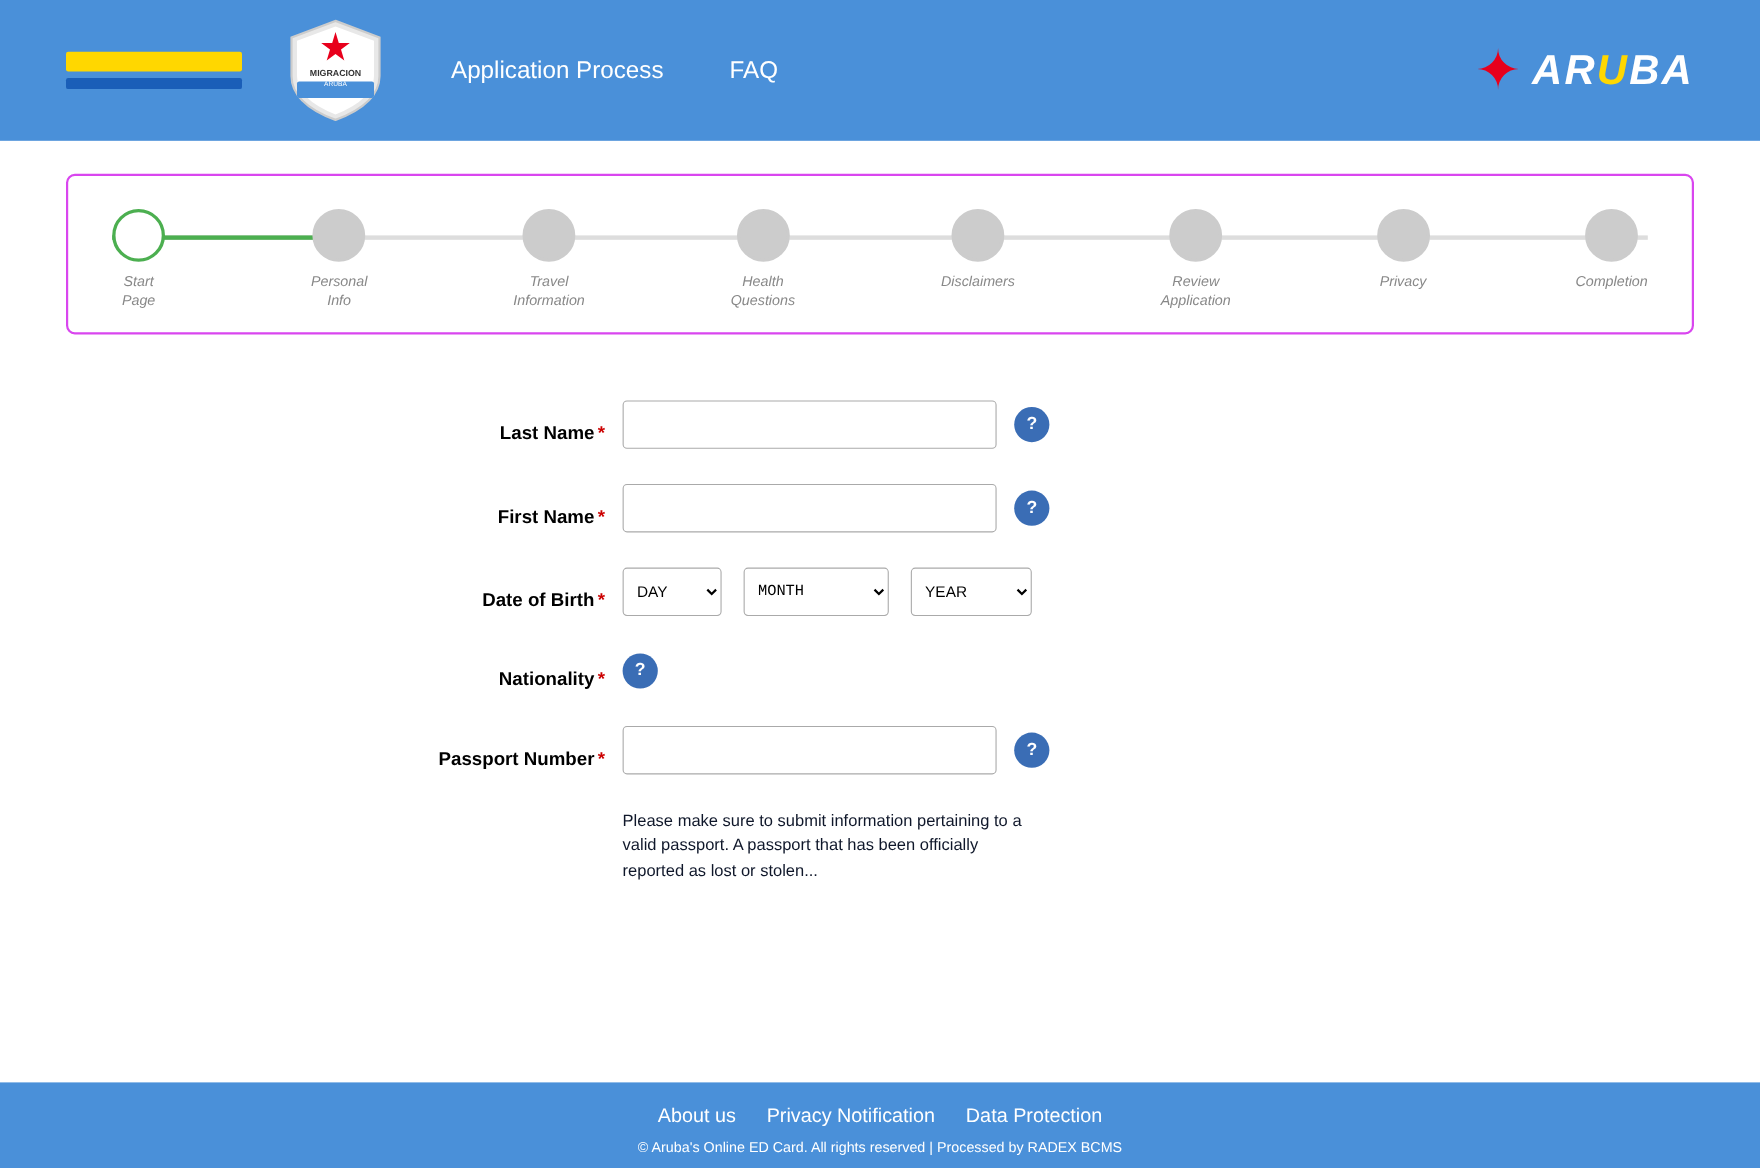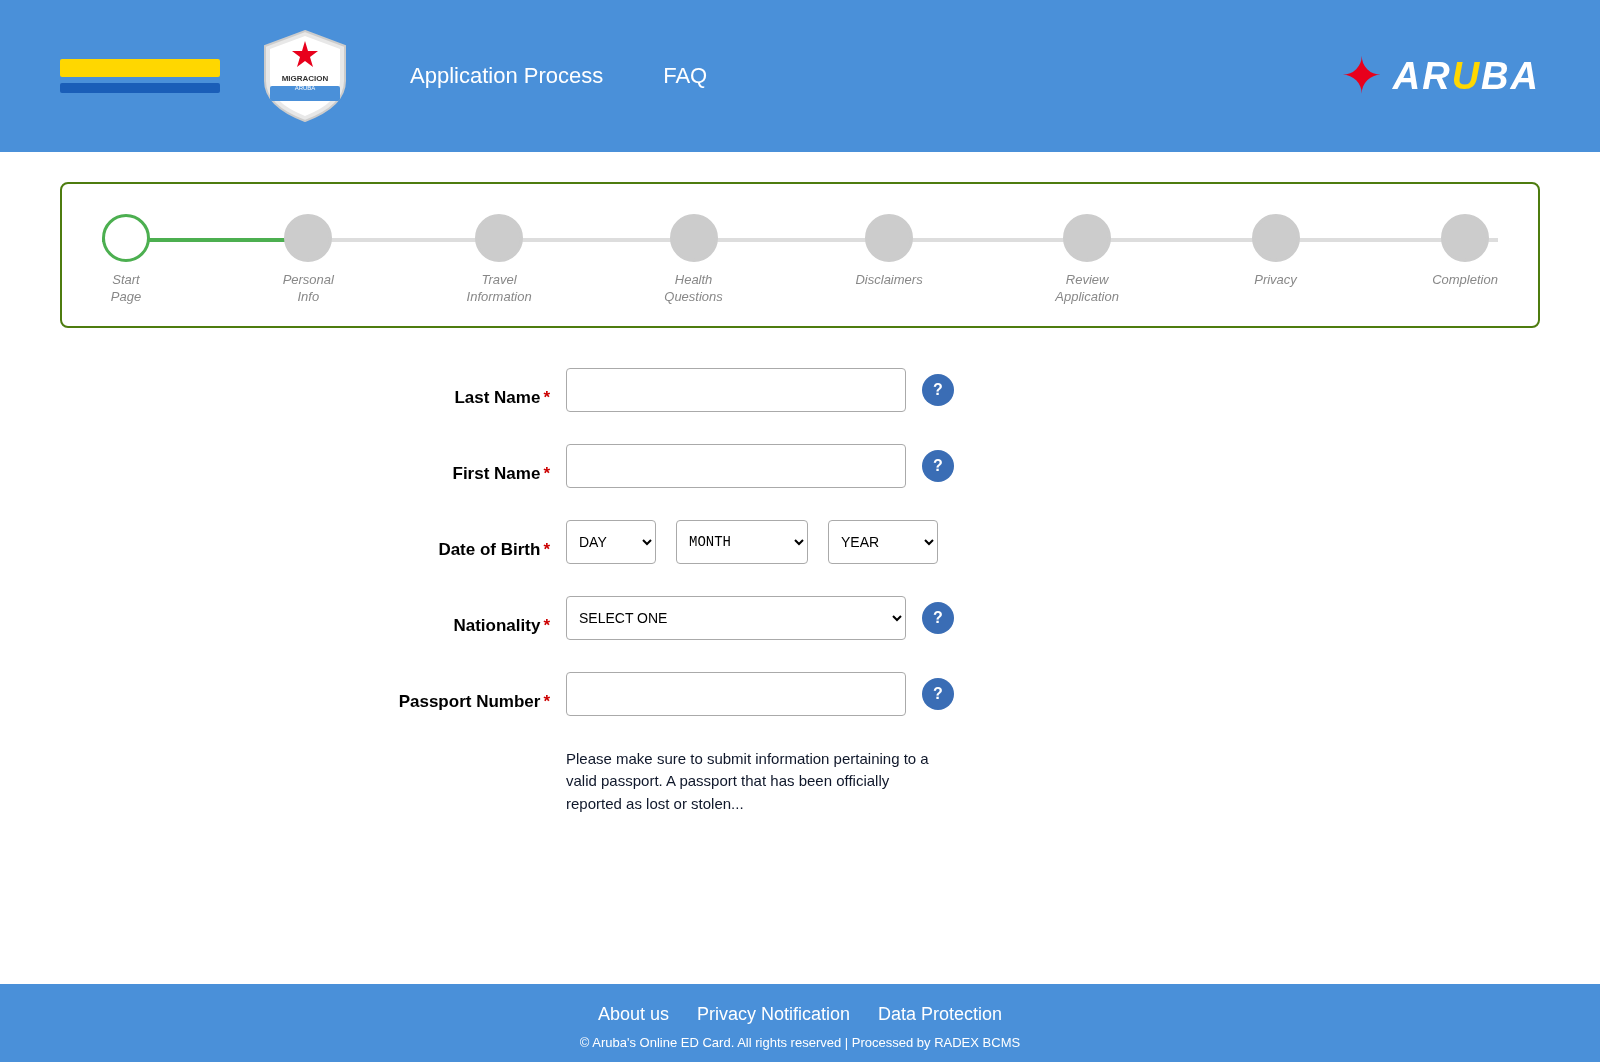--- a/index.html
+++ b/index.html
@@ -1,21 +1,21 @@
 <!DOCTYPE html>
 <html><head>
   <meta charset="utf-8">
   <style>
     * { box-sizing: border-box; margin: 0; padding: 0; }
     body { font-family: Arial, sans-serif; background: #fff; min-height: 1062px; display: flex; flex-direction: column; }
 
     
     .header {
       background: #4a90d9;
-      height: 152px;
+      height: 128px;
       display: flex;
       align-items: center;
       padding: 0 60px;
       gap: 30px;
     }
     .header-logo-flags {
       display: flex;
       flex-direction: column;
       gap: 6px;
       margin-right: 10px;
@@ -72,24 +72,24 @@
     }
 
     
     .main-content {
       flex: 1;
       padding: 30px 60px 40px;
     }
 
     
     .stepper-container {
-      border: 2px solid #4d7c0f;
+      border: 2px solid #d946ef;
       border-radius: 8px;
       padding: 30px 40px 20px;
-      margin-bottom: 40px;
+      margin-bottom: 60px;
       position: relative;
     }
     .stepper {
       display: flex;
       align-items: center;
       position: relative;
       width: 100%;
     }
     .stepper-line {
       position: absolute;
@@ -363,23 +363,20 @@
         <select class="form-select select-year">
           <option>YEAR</option>
         </select>
       </div>
     </div>
 
     <div class="form-row">
       <label class="form-label">
         <span>Nationality</span><span class="required-star">*</span>
       </label>
-      <select class="form-select select-nationality">
-        <option>SELECT ONE</option>
-      </select>
       <div class="help-icon">?</div>
     </div>
 
     <div class="form-row">
       <label class="form-label">
         <span>Passport Number</span><span class="required-star">*</span>
       </label>
       <input class="form-input" type="text" style="">
       <div class="help-icon">?</div>
     </div>

